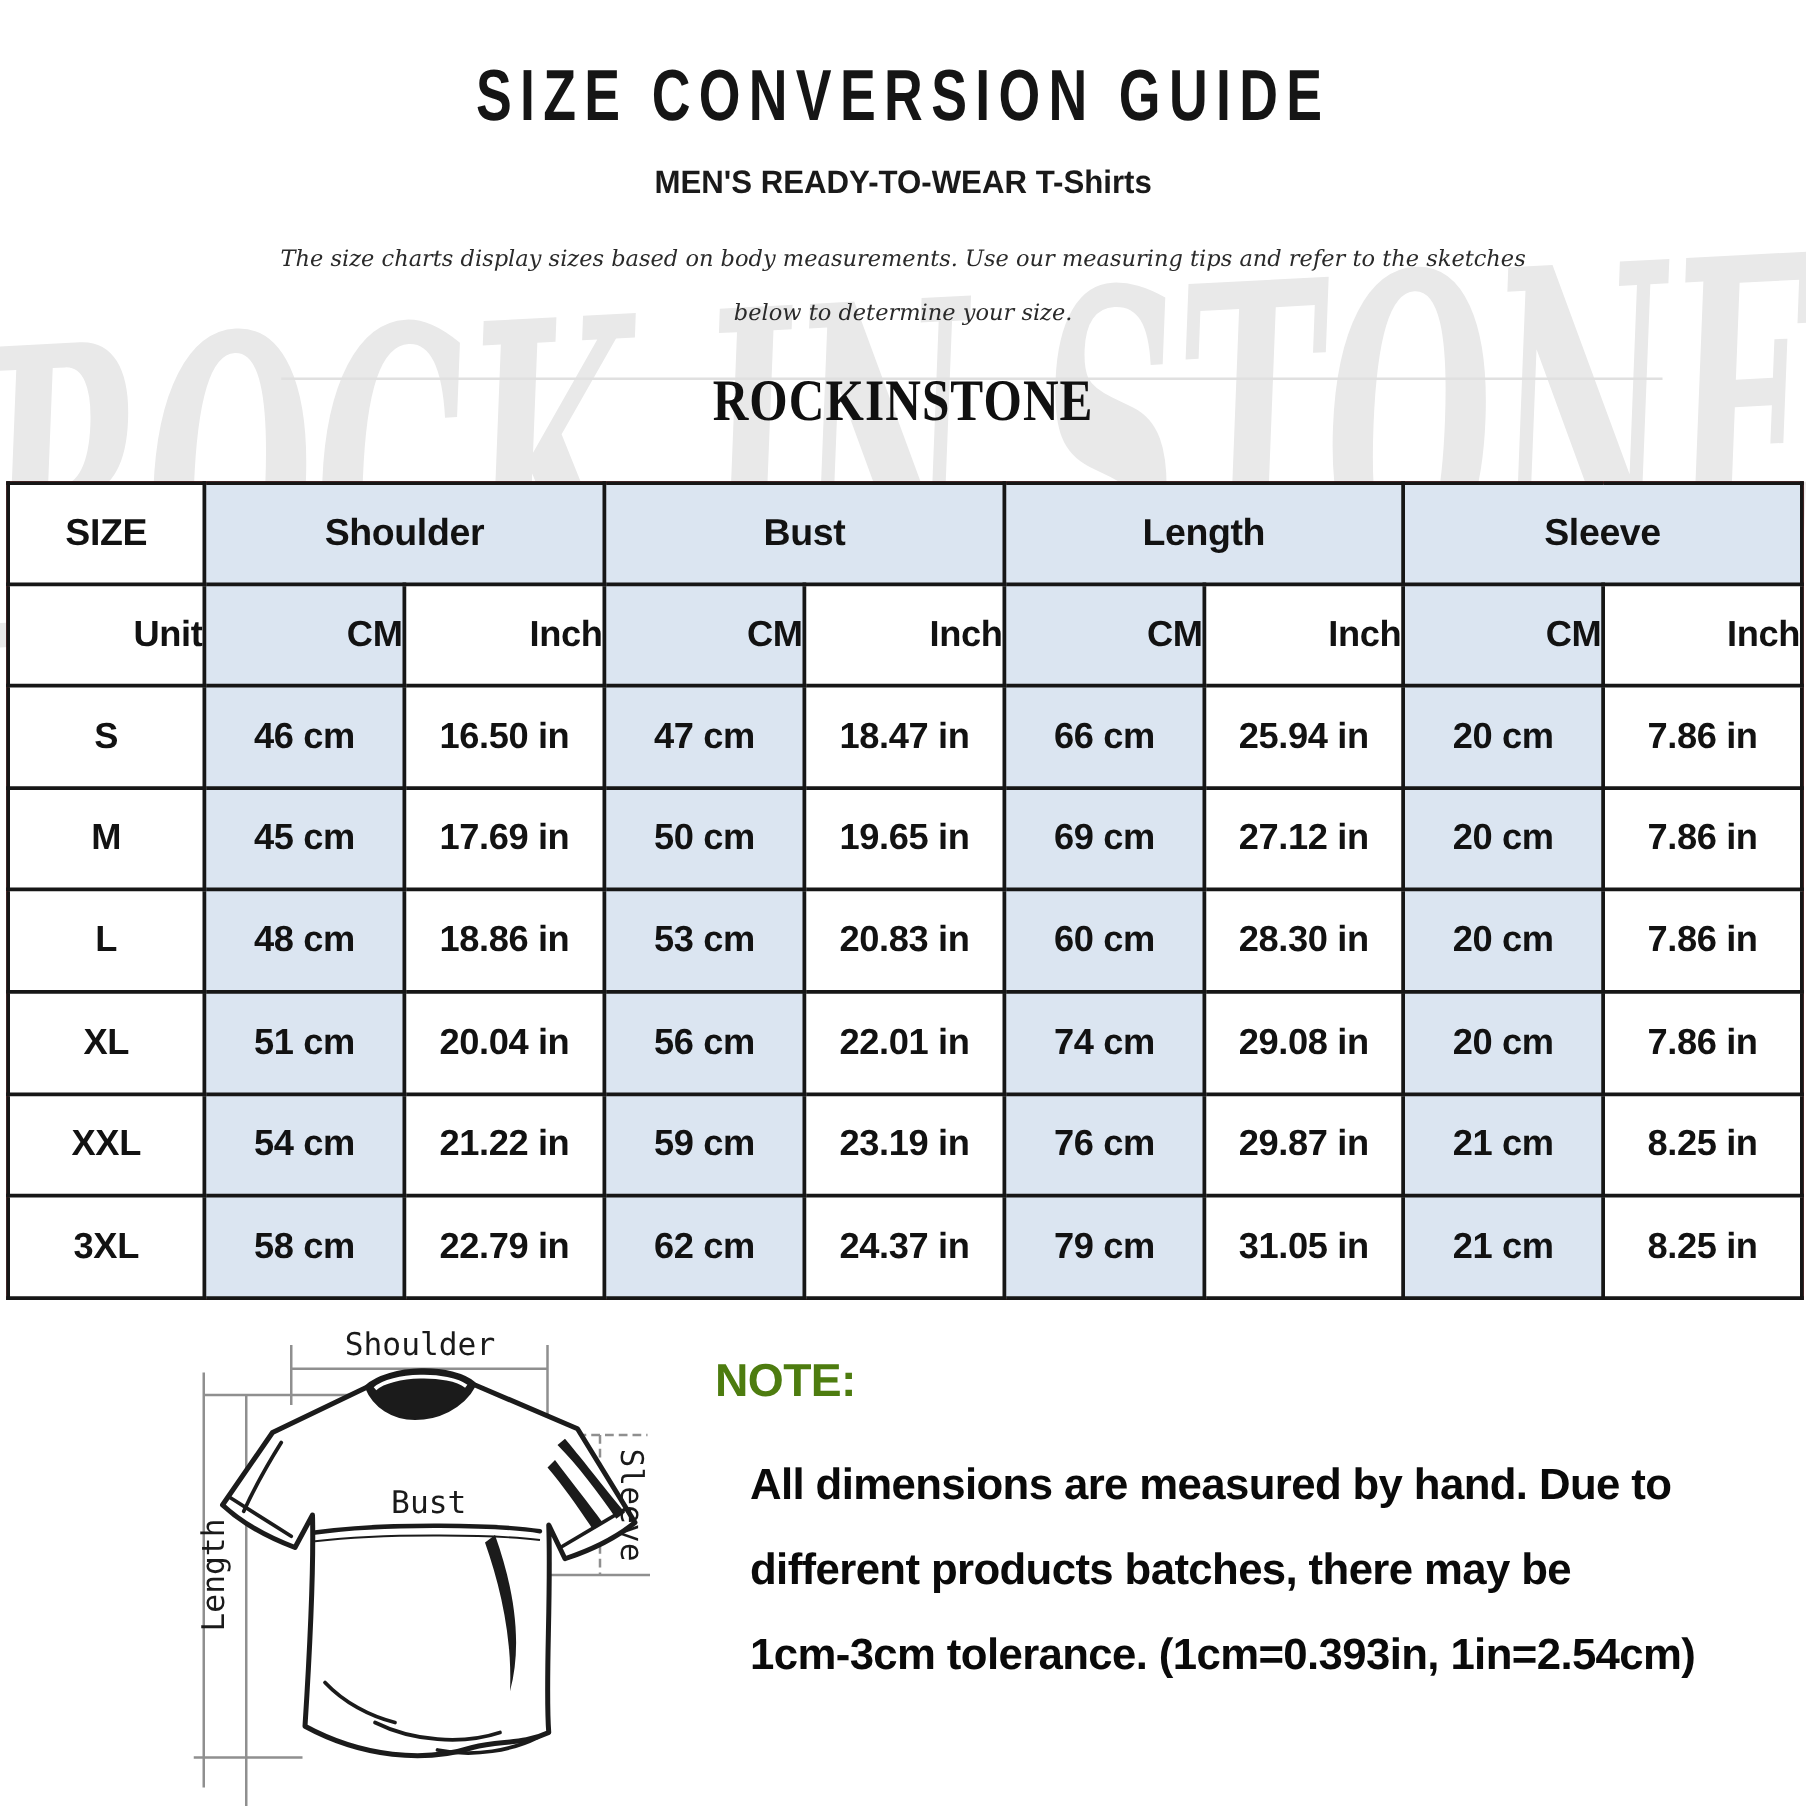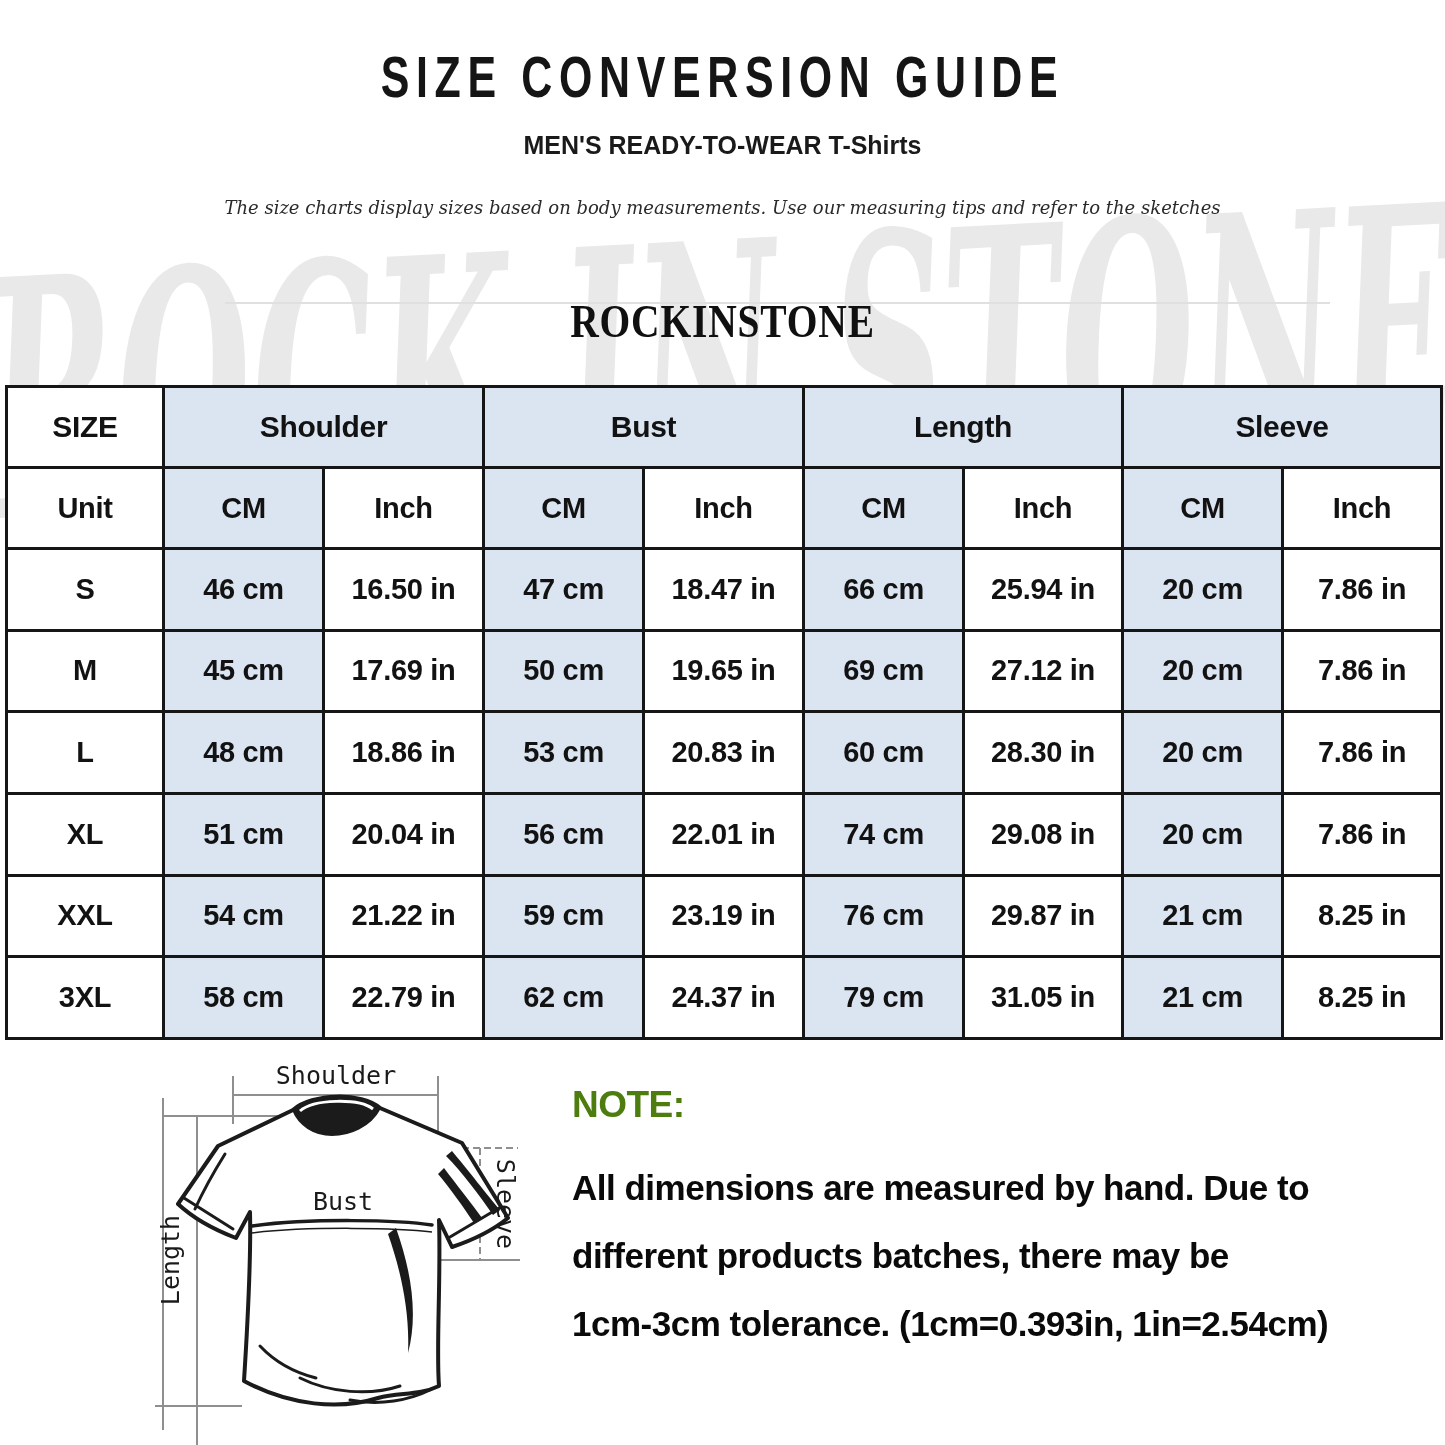--- a/index.html
+++ b/index.html
@@ -48,52 +48,53 @@
     position:absolute; left:5px; top:385px; z-index:2;
     width:1435px; height:655px; border-collapse:collapse; table-layout:fixed;
     background:#b91c1c;
   }
   .size-table th,.size-table td{
     border:3px solid #161616; text-align:center; vertical-align:middle;
     font-weight:700; font-size:29px; letter-spacing:-0.3px; color:#121212;
     background:#ffffff; padding:0;
   }
   .size-table .group th{ font-size:30px; height:78px; }
-  .size-table .units th{ height:78px; }
+  .size-table .units th{ height:78px;text-align:right; }
   .size-table .hl{ background:#dbe5f1; }
   
   .diagram{ position:absolute; left:100px; top:1048px; z-index:1; }
   .diagram text{
     font-family:"DejaVu Sans Mono","Liberation Mono",monospace;
     font-size:25px; fill:#1a1a1a;
   }
   
   .note{ position:absolute; left:572px; top:1084px; width:840px; z-index:1; }
   .note-heading{
     font-size:37px; font-weight:700; color:#4d7c0f; letter-spacing:-0.5px;
     margin-bottom:28px;
   }
   .note-line{
     font-size:35px; font-weight:700; color:#0a0a0a; letter-spacing:-0.5px;
-    line-height:68px; white-space:nowrap;
+    line-height:68px; white-space:nowrap;margin-left:28px;
   }
 </style>
 </head>
 <body>
 
 <div class="page">
 
   <svg class="watermark-svg" width="1495" height="450" viewBox="0 0 1495 450">
     <text x="747" y="330" text-anchor="middle" font-size="330" textLength="1470" lengthAdjust="spacingAndGlyphs">ROCK IN STONE</text>
   </svg>
 
   <h1 class="title">SIZE CONVERSION GUIDE</h1>
   <h2 class="subtitle">MEN'S READY-TO-WEAR T-Shirts</h2>
   <div class="tagline">
     <div>The size charts display sizes based on body measurements. Use our measuring tips and refer to the sketches</div>
+    <div>below to determine your size.</div>
   </div>
   <div class="rule"></div>
   <div class="brand">ROCKINSTONE</div>
 
   <table class="size-table">
     <colgroup>
       <col style="width:157px">
         <col style="width:160px">
         <col style="width:160px">
       <col style="width:160px">

